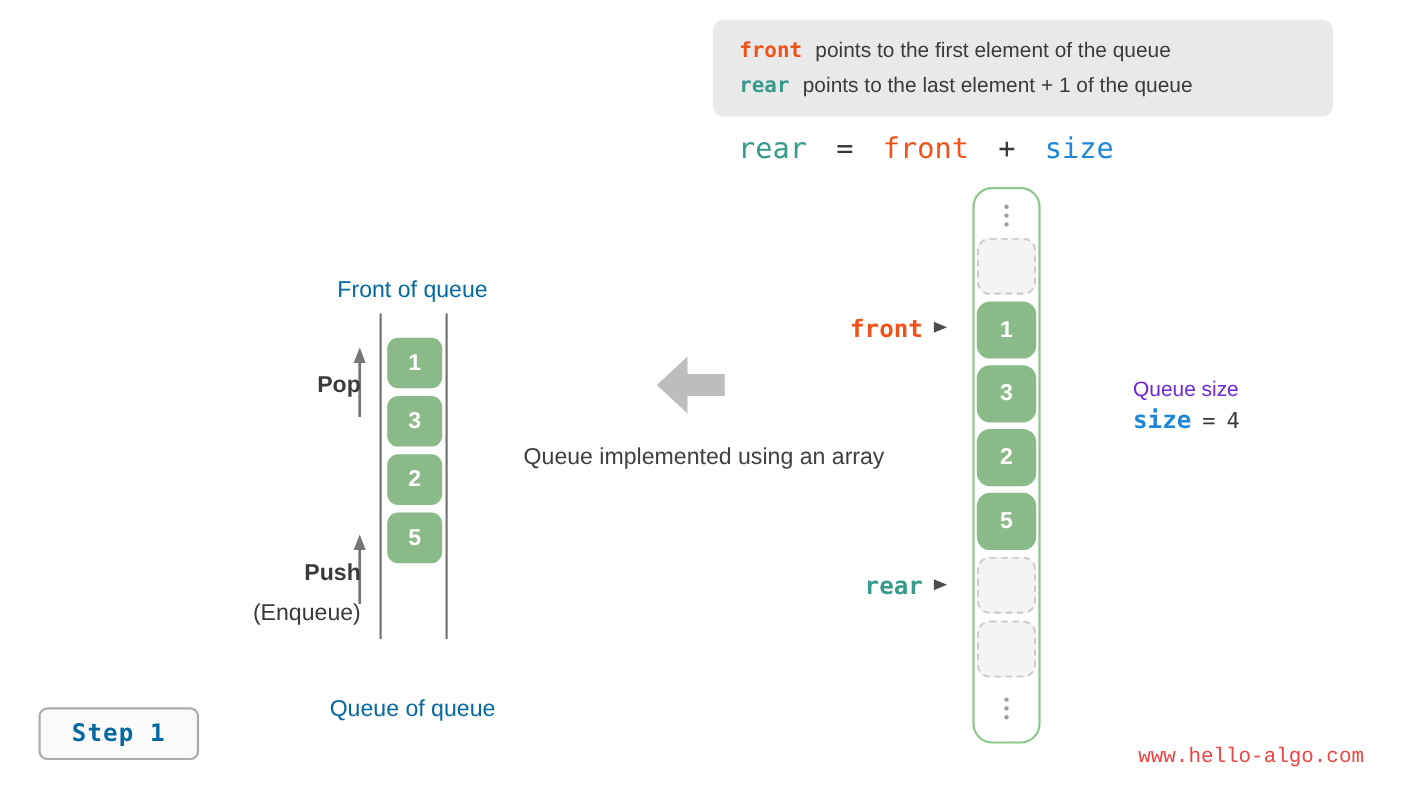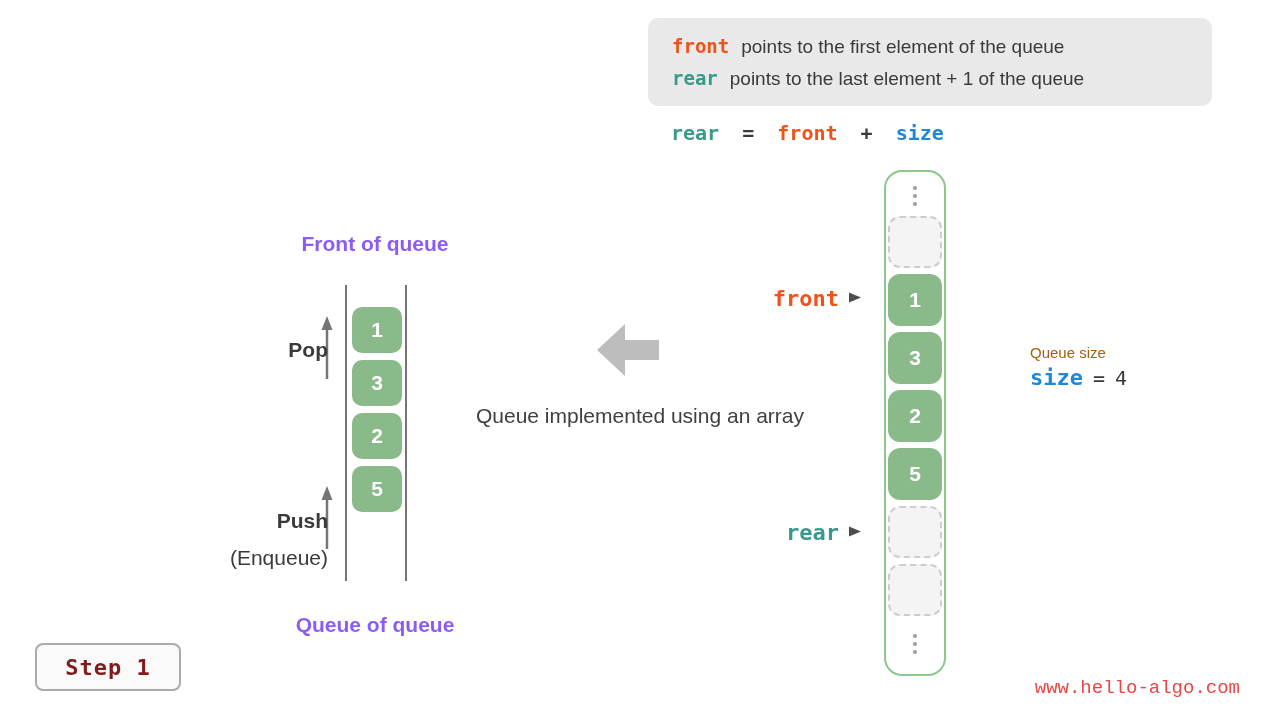--- a/index.html
+++ b/index.html
@@ -33,34 +33,35 @@
     padding-left: 24px;
   }
   .info-line { font-size: 19px; color: #3a3a3a; white-space: nowrap; }
   .info-line .code { font-size: 19px; margin-right: 12px; }
 
   
   .formula {
     position: absolute;
     left: 671px; top: 121px;
     font-family: "DejaVu Sans Mono", monospace;
-    font-weight: bold;
-    font-size: 20px;
+    font-weight: normal;
+    font-size: 26px;
     white-space: nowrap;
   }
   .formula span { margin-right: 11px; }
 
   
   .q-title {
     position: absolute;
     width: 220px; left: 265px;
     text-align: center;
-    font-weight: bold;
-    font-size: 21px;
-    color: #8b5cf6;
+    font-weight: normal;
+    font-size: 21px;
+    color: #0369a1;
+    margin-top: 20px;
   }
   .q-title.front-title { top: 232px; }
   .q-title.rear-title  { top: 613px; }
 
   .channel-line {
     position: absolute;
     top: 285px;
     width: 2px; height: 296px;
     background: #747474;
   }
@@ -161,21 +162,21 @@
     text-align: right;
     font-size: 22px;
     white-space: nowrap;
   }
   .pointer.front-pointer { top: 286px; }
   .pointer.rear-pointer  { top: 520px; }
   .pointer .ptr-arrow { margin-left: 9px; vertical-align: 2px; }
 
   
   .size-panel { position: absolute; left: 1030px; top: 344px; }
-  .size-title { font-size: 15px; color: #a16207; }
+  .size-title { font-size: 19px; color: #6d28d9; }
   .size-line  { margin-top: 4px; font-size: 21px; }
   .size-line .var { font-size: 22px; }
   .size-line .eq, .size-line .val {
     font-family: "DejaVu Sans Mono", monospace;
     color: #3a3a3a;
     margin-left: 10px;
     font-size: 20px;
   }
 
   
@@ -185,21 +186,21 @@
     width: 146px; height: 48px;
     background: #fafafa;
     border: 2px solid #ababab;
     border-radius: 8px;
     display: flex;
     align-items: center;
     justify-content: center;
     font-family: "DejaVu Sans Mono", monospace;
     font-weight: bold;
     font-size: 22px;
-    color: #7f1d1d;
+    color: #0369a1;
     letter-spacing: 1px;
   }
 
   
   .watermark {
     position: absolute;
     right: 40px; top: 677px;
     font-family: Liberation Mono, monospace;
     font-size: 19px;
     color: #ef4444;

